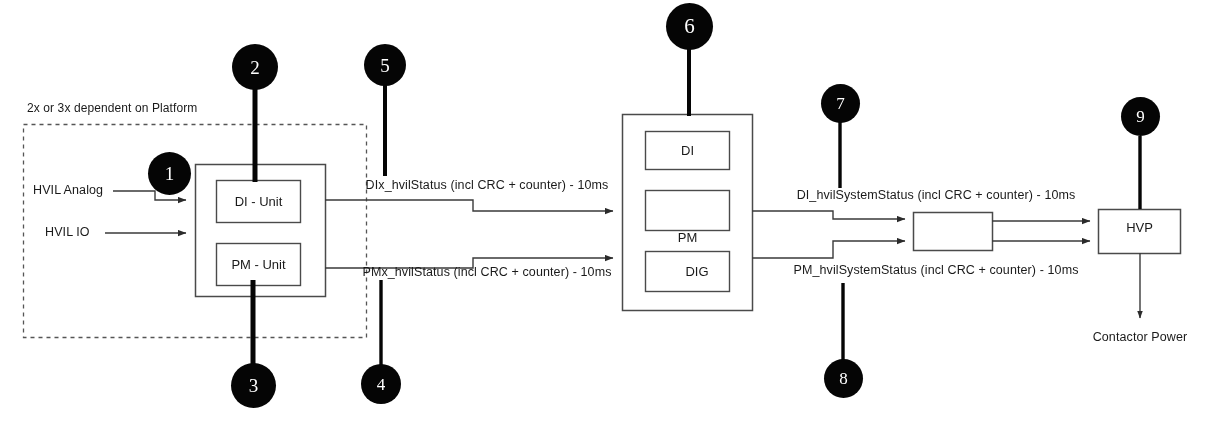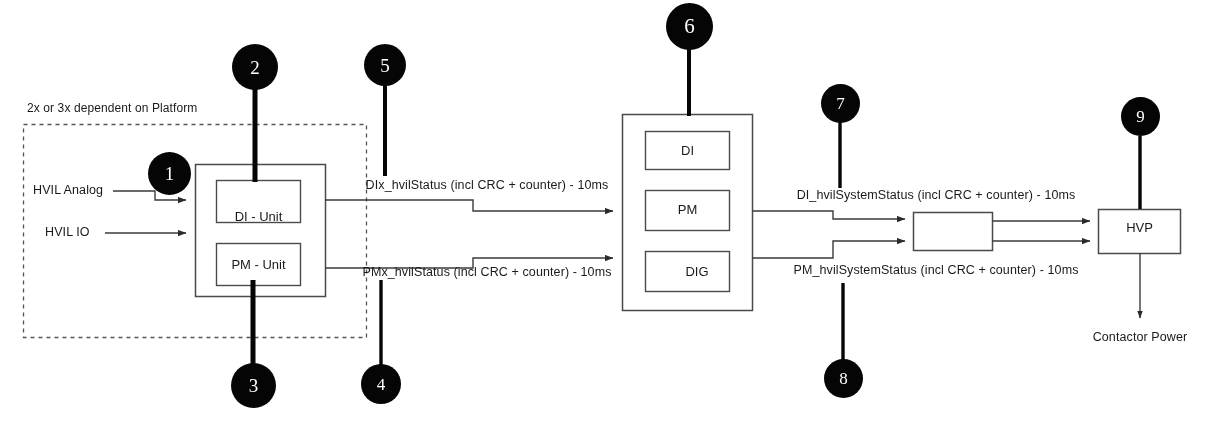--- a/index.html
+++ b/index.html
@@ -104,25 +104,25 @@
       <line x1="381" y1="280" x2="381" y2="370" stroke-width="3.4"></line>
       <line x1="843" y1="283" x2="843" y2="367" stroke-width="3.4"></line>
     </g>
   </svg>
 
   <div class="lbl" style="left:27px;top:102px;font-size:12px;">2x or 3x dependent on Platform</div>
 
   <div class="lbl" style="left:33px;top:184px;">HVIL Analog</div>
   <div class="lbl" style="left:45px;top:226px;">HVIL IO</div>
 
-  <div class="boxtext" style="left:216px;top:180px;width:85px;height:43px;margin-top:15px;">DI - Unit</div>
+  <div class="boxtext" style="left:216px;top:180px;width:85px;height:43px;">DI - Unit</div>
   <div class="boxtext" style="left:216px;top:243px;width:85px;height:43px;">PM - Unit</div>
 
   <div class="boxtext" style="left:645px;top:131px;width:85px;height:39px;">DI</div>
-  <div class="boxtext" style="left:645px;top:180px;width:85px;height:58px;border-radius:17px;">PM</div>
+  <div class="boxtext" style="left:645px;top:208px;width:85px;height:58px;border-radius:17px;">PM</div>
   <div class="boxtext" style="left:645px;top:251px;width:104px;height:41px;">DIG</div>
 
   <div class="boxtext" style="left:1098px;top:209px;width:83px;height:36px;">HVP</div>
 
   <div class="lbl lbl-c" style="left:1140px;top:331px;">Contactor Power</div>
 
   <div class="lbl lbl-c" style="left:487px;top:179px;">DIx_hvilStatus (incl CRC + counter) - 10ms</div>
   <div class="lbl lbl-c" style="left:487px;top:266px;">PMx_hvilStatus (incl CRC + counter) - 10ms</div>
   <div class="lbl lbl-c" style="left:936px;top:189px;">DI_hvilSystemStatus (incl CRC + counter) - 10ms</div>
   <div class="lbl lbl-c" style="left:936px;top:264px;text-align:right;">PM_hvilSystemStatus (incl CRC + counter) - 10ms</div>

